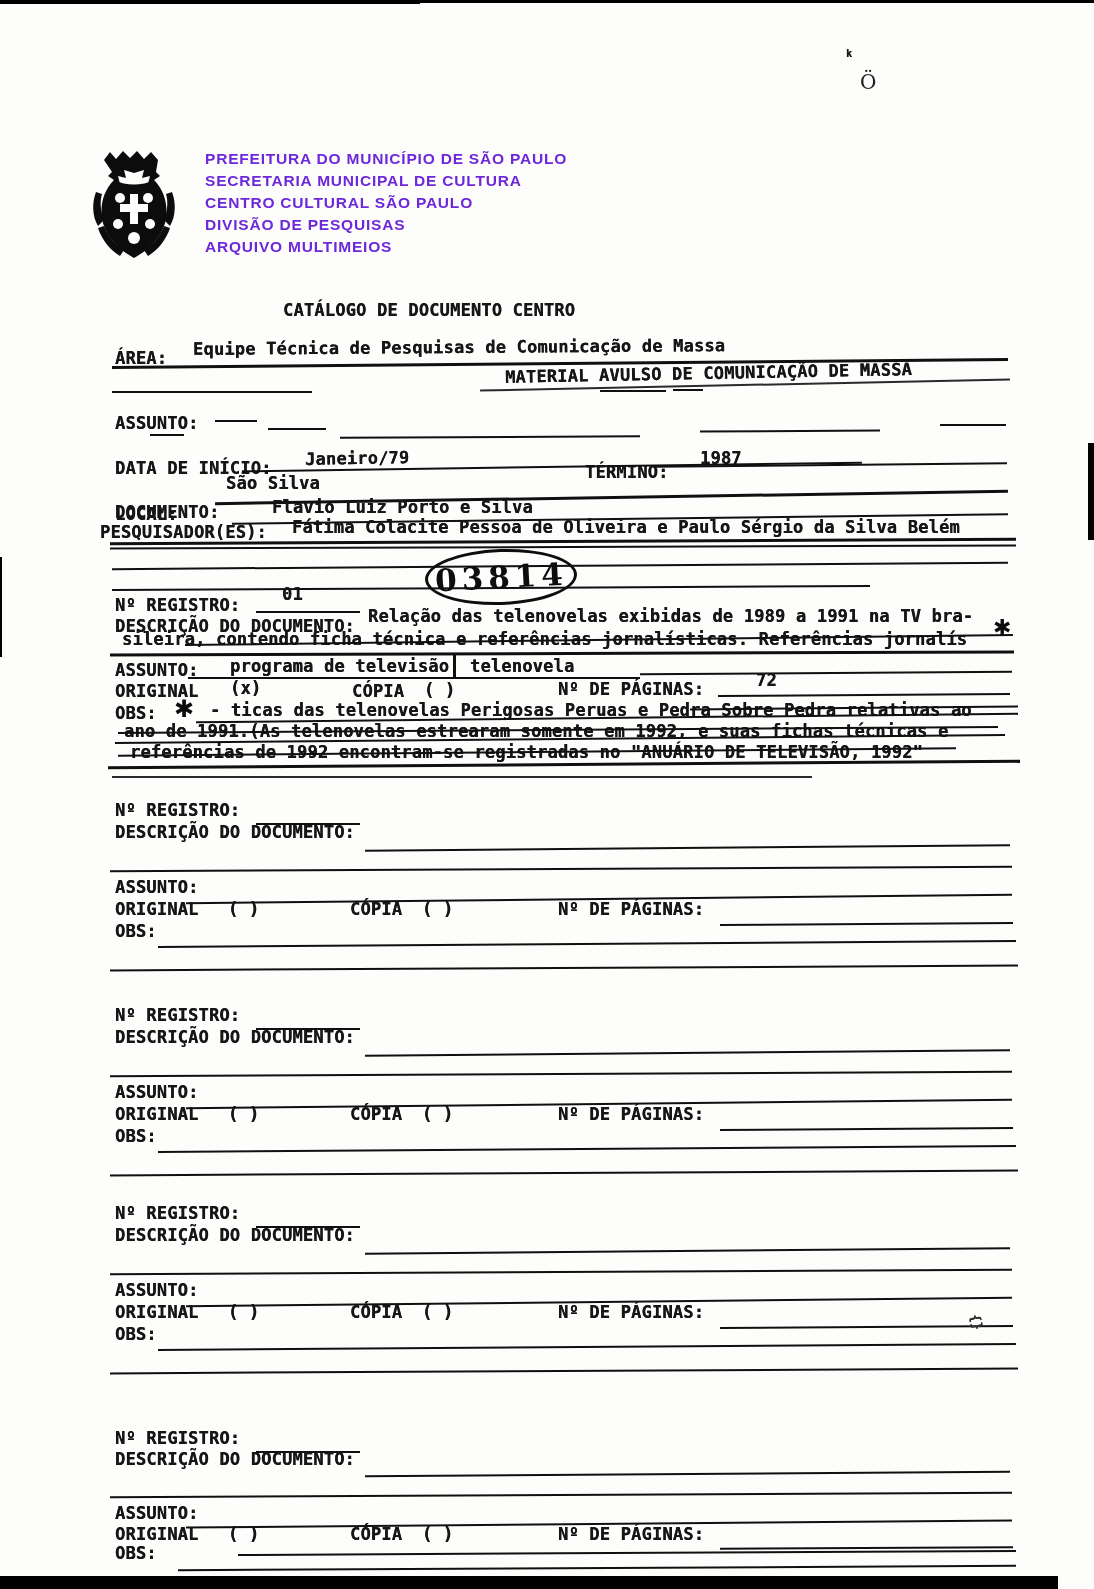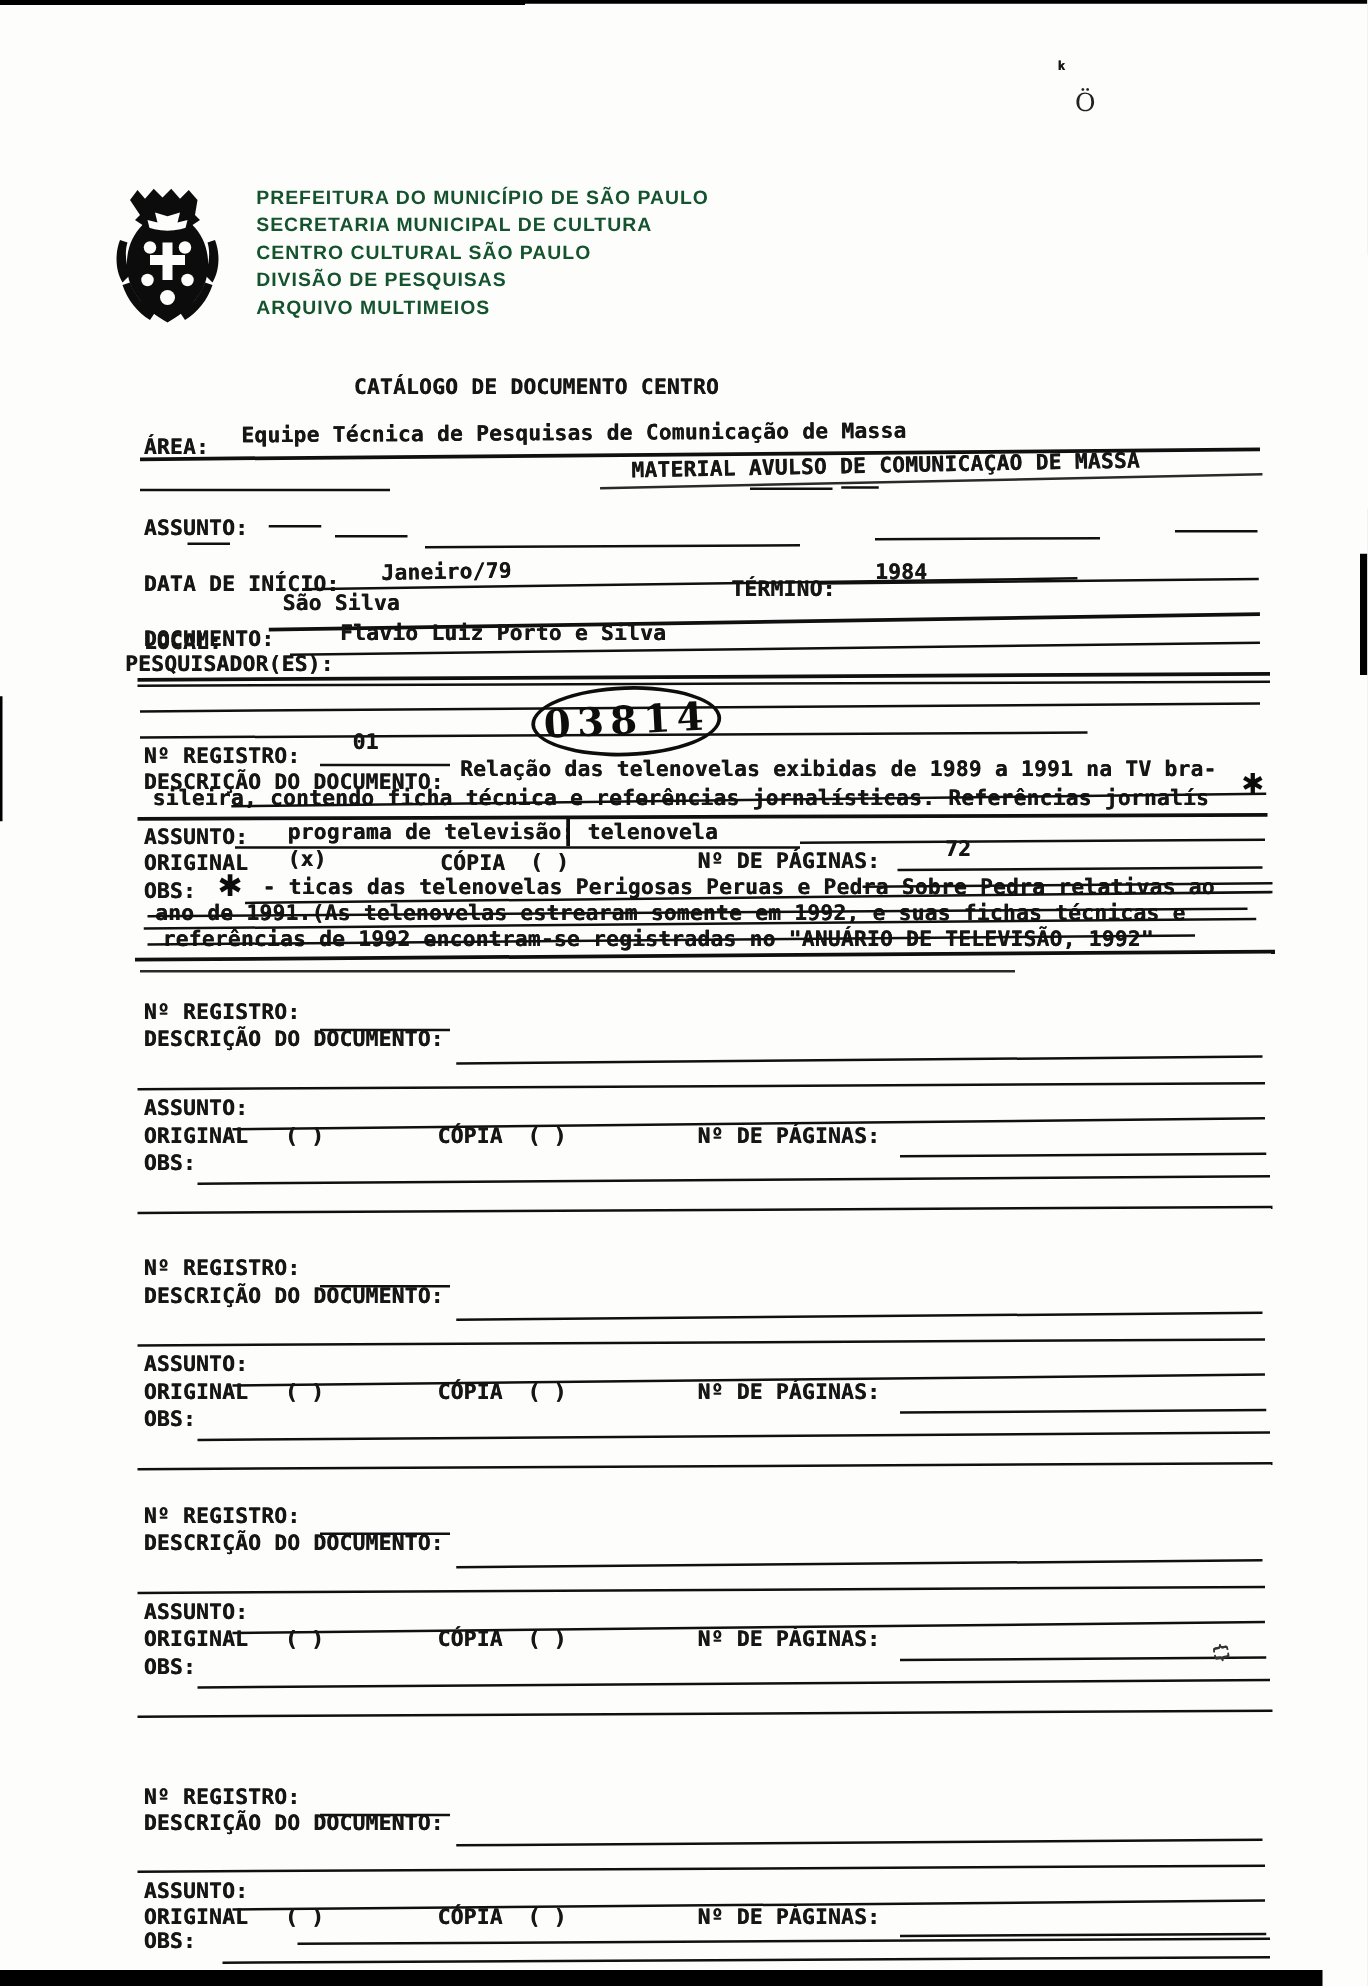--- a/index.html
+++ b/index.html
@@ -3,21 +3,21 @@
 <meta charset="utf-8">
 <style>
   html,body{margin:0;padding:0;background:#e9e9e9;}
   .page{position:relative;width:1094px;height:1589px;background:#fdfdfc;margin:0 auto;overflow:hidden;
         font-family:"DejaVu Sans Mono","Liberation Mono",monospace;color:#141414;}
   
   .t{position:absolute;font:700 17px/1.25 "DejaVu Sans Mono","Liberation Mono",monospace;
      color:#161616;white-space:nowrap;letter-spacing:.2px;text-shadow:.3px 0 0 currentColor;}
   
   .org{position:absolute;font:700 15.5px/22.5px "Liberation Sans","DejaVu Sans",sans-serif;
-       letter-spacing:.8px;color:#14532d;}
+       letter-spacing:.8px;color:#6d28d9;}
   
   .rl{position:absolute;height:2px;background:#101010;}
   .h3{height:3px;}
   .h1{height:1.6px;background:#2a2a2a;}
   
   .bar{position:absolute;background:#000;}
   .stamp{position:absolute;left:425px;top:549px;width:146px;height:50px;border:3.5px solid #0d0d0d;
          border-radius:50%;transform:rotate(-2deg);display:flex;align-items:center;justify-content:center;}
   .stamp span{font:700 31px "DejaVu Serif","Liberation Serif",serif;letter-spacing:5px;color:#0d0d0d;
               transform:rotate(-1deg);}
@@ -82,33 +82,34 @@
   <div class="rl" style="left:215px;top:420px;width:42px"></div>
   <div class="rl" style="left:268px;top:428px;width:58px"></div>
   <div class="rl" style="left:150px;top:434px;width:34px"></div>
   <div class="rl" style="left:340px;top:436px;width:300px;transform:rotate(-.3deg)"></div>
   <div class="rl" style="left:700px;top:430px;width:180px;transform:rotate(-.3deg)"></div>
   <div class="rl" style="left:940px;top:424px;width:66px"></div>
 
   <div class="t" style="left:115px;top:458px">DATA DE INÍCIO:</div>
   <div class="t" style="left:305px;top:448px;transform:rotate(-1deg)">Janeiro/79</div>
   <div class="t" style="left:585px;top:462px">TÉRMINO:</div>
-  <div class="t" style="left:700px;top:448px">1984</div>
+  <div class="t" style="left:700px;top:448px">1987</div>
   <div class="rl" style="left:242px;top:466px;width:620px;transform:rotate(-.8deg)"></div>
   <div class="rl" style="left:655px;top:464px;width:352px;transform:rotate(-.6deg)"></div>
 
   <div class="t" style="left:115px;top:504px">LOCAL:</div>
   <div class="t" style="left:226px;top:473px">São Silva</div>
   <div class="rl h3" style="left:215px;top:496px;width:793px;transform:rotate(-.9deg)"></div>
 
   <div class="t" style="left:115px;top:502px">DOCUMENTO:</div>
   <div class="t" style="left:272px;top:497px">Flavio Luiz Porto e Silva</div>
   <div class="rl" style="left:232px;top:518px;width:776px;transform:rotate(-.7deg)"></div>
 
   <div class="t" style="left:100px;top:522px">PESQUISADOR(ES):</div>
+  <div class="t" style="left:292px;top:517px">Fátima Colacite Pessoa de Oliveira e Paulo Sérgio da Silva Belém</div>
   <div class="rl h3" style="left:110px;top:540px;width:906px;transform:rotate(-.3deg)"></div>
   <div class="rl" style="left:110px;top:546px;width:906px;transform:rotate(-.2deg)"></div>
 
   <div class="rl" style="left:112px;top:565px;width:896px;transform:rotate(-.4deg)"></div>
   <div class="rl" style="left:112px;top:587px;width:758px;transform:rotate(-.3deg)"></div>
   <div class="stamp">
     <span>03814</span>
   </div>
 
   <div class="t" style="left:115px;top:595px">Nº REGISTRO:</div>

